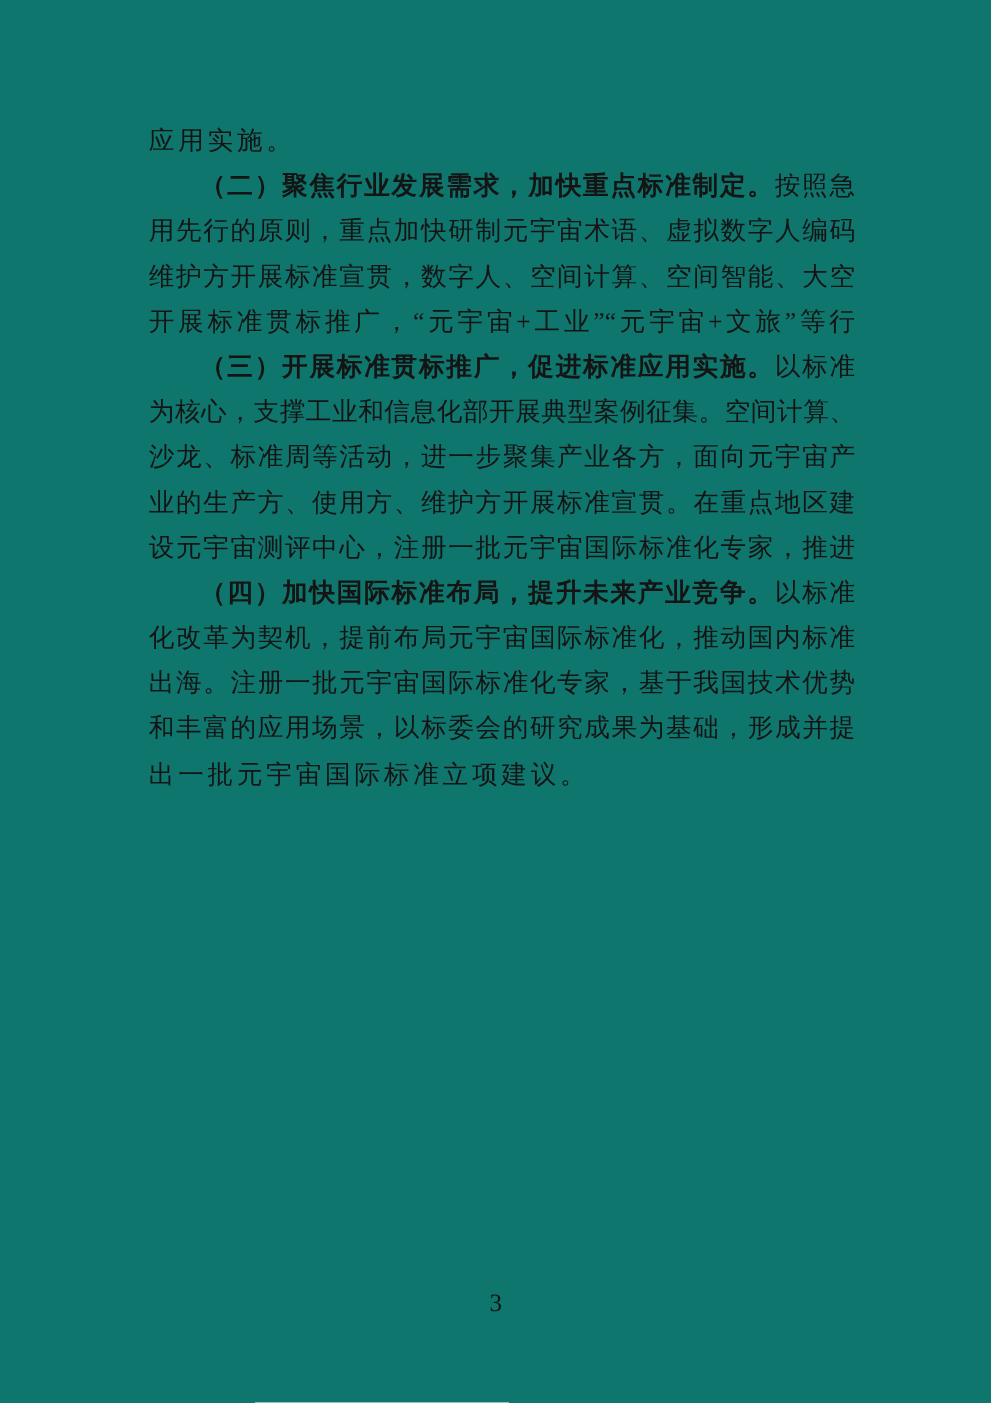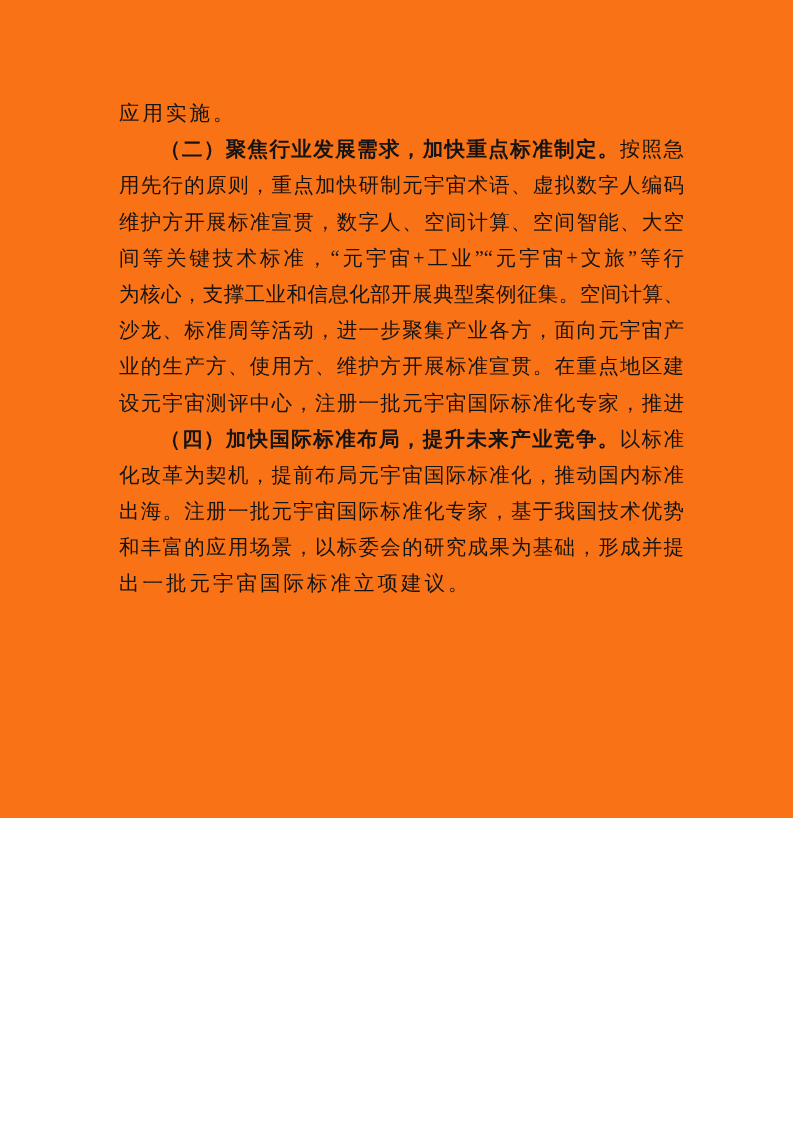--- a/index.html
+++ b/index.html
@@ -3,22 +3,22 @@
 <meta charset="utf-8">
 <style>
   html, body {
     margin: 0;
     padding: 0;
     background: #ffffff;
   }
   .page {
     position: relative;
     width: 793px;
-    height: 818px;
-    background: #f97316;
+    height: 1122px;
+    background: #0f766e;
     overflow: hidden;
     font-family: "Liberation Serif", "DejaVu Serif", serif;
   }
   .doc-body {
     position: absolute;
     left: 119px;
     top: 95px;
     width: 565px;
   }
   .line {
@@ -55,21 +55,22 @@
 </style>
 </head>
 <body>
 
 <div class="page">
   <div class="doc-body" id="doc-body">
       <div class="line last"><span class="seg-normal">应用实施。</span></div>
       <div class="line indent"><span class="seg-bold">（二）聚焦行业发展需求，加快重点标准制定。</span><span class="seg-normal">按照急</span></div>
       <div class="line"><span class="seg-normal">用先行的原则，重点加快研制元宇宙术语、虚拟数字人编码</span></div>
       <div class="line"><span class="seg-normal">维护方开展标准宣贯，数字人、空间计算、空间智能、大空</span></div>
-      <div class="line"><span class="seg-normal">间等关键技术标准，“元宇宙+工业”“元宇宙+文旅”等行</span></div>
+      <div class="line"><span class="seg-normal">开展标准贯标推广，“元宇宙+工业”“元宇宙+文旅”等行</span></div>
+      <div class="line indent"><span class="seg-bold">（三）开展标准贯标推广，促进标准应用实施。</span><span class="seg-normal">以标准</span></div>
       <div class="line"><span class="seg-normal">为核心，支撑工业和信息化部开展典型案例征集。空间计算、</span></div>
       <div class="line"><span class="seg-normal">沙龙、标准周等活动，进一步聚集产业各方，面向元宇宙产</span></div>
       <div class="line"><span class="seg-normal">业的生产方、使用方、维护方开展标准宣贯。在重点地区建</span></div>
       <div class="line"><span class="seg-normal">设元宇宙测评中心，注册一批元宇宙国际标准化专家，推进</span></div>
       <div class="line indent"><span class="seg-bold">（四）加快国际标准布局，提升未来产业竞争。</span><span class="seg-normal">以标准</span></div>
       <div class="line"><span class="seg-normal">化改革为契机，提前布局元宇宙国际标准化，推动国内标准</span></div>
       <div class="line"><span class="seg-normal">出海。注册一批元宇宙国际标准化专家，基于我国技术优势</span></div>
       <div class="line"><span class="seg-normal">和丰富的应用场景，以标委会的研究成果为基础，形成并提</span></div>
       <div class="line last"><span class="seg-normal">出一批元宇宙国际标准立项建议。</span></div>
     </div>

